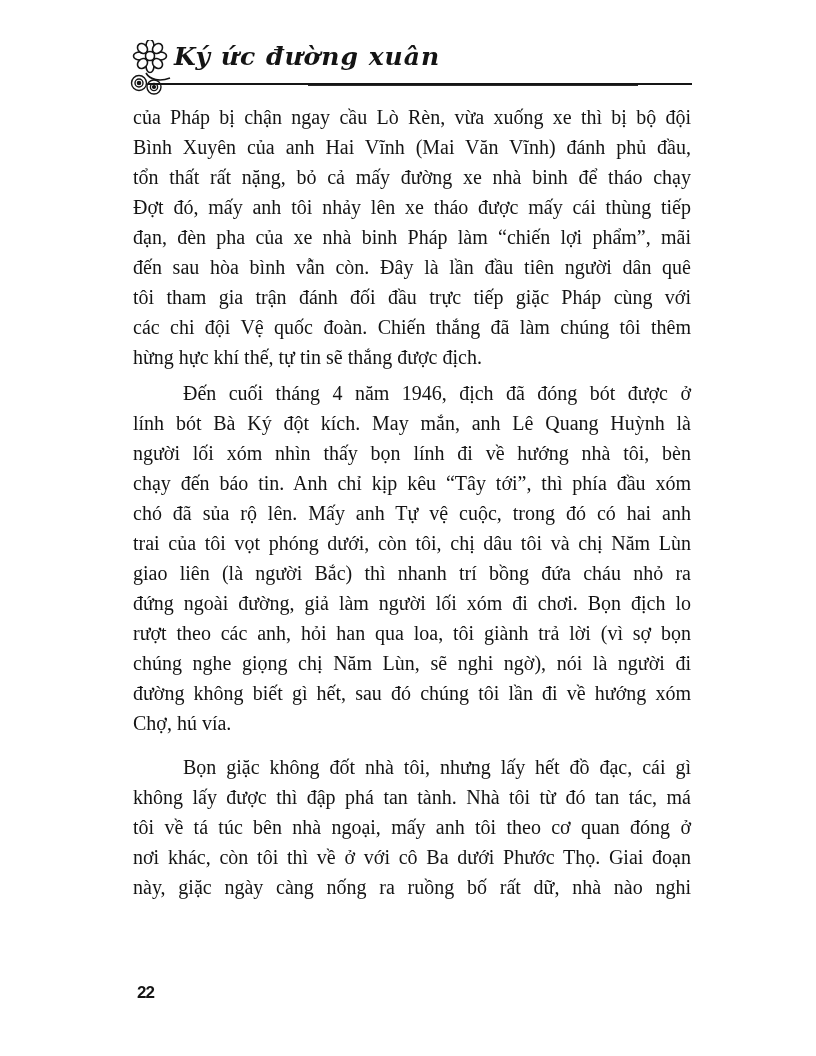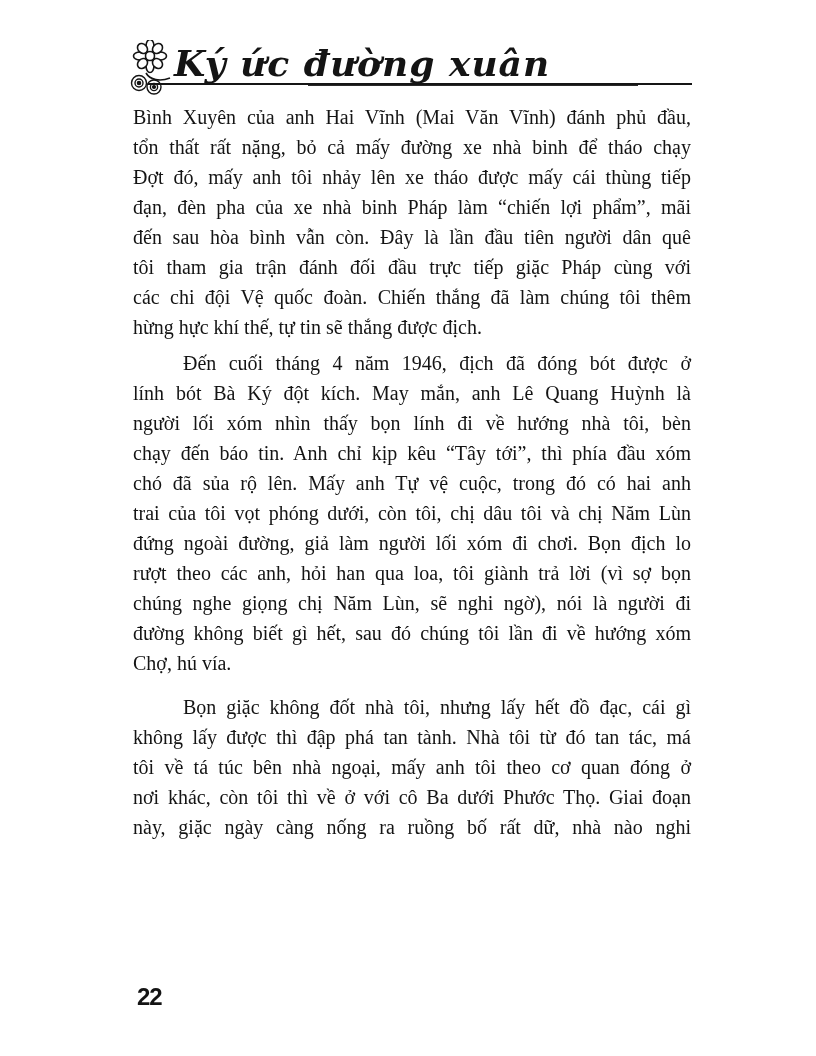--- a/index.html
+++ b/index.html
@@ -33,21 +33,21 @@
     width: 46px;
     height: 56px;
   }
   .header-title {
     position: absolute;
     left: 44px;
     top: 4px;
     font-family: "DejaVu Serif", serif;
     font-style: italic;
     font-weight: bold;
-    font-size: 36px;
+    font-size: 25px;
     letter-spacing: 1px;
     white-space: nowrap;
   }
   .header-rule {
     position: absolute;
     left: 18px;
     top: 45px;
     width: 544px;
     height: 2px;
     background: #151515;
@@ -82,21 +82,21 @@
   .line.indent { text-indent: 50px; }
   .line.last-left { text-align-last: left; }
 
   
   .page-number {
     position: absolute;
     left: 137px;
     top: 983px;
     font-family: "Liberation Sans", sans-serif;
     font-weight: bold;
-    font-size: 24px;
+    font-size: 17px;
     letter-spacing: -1px;
   }
 </style>
 </head>
 <body>
 
 <div class="page">
 
   <header class="page-header">
     <span class="ornament">
@@ -128,36 +128,38 @@
 
         <path d="M16 33 C 20 40, 30 42, 40 38" stroke="#141414" stroke-width="1.6" fill="none"></path>
       </svg>
     </span>
     <span class="header-title">Ký ức đường xuân</span>
     <span class="header-rule"></span>
   </header>
 
   <main class="body-text" id="body-text">
       <div class="paragraph">
+        <div class="line">của Pháp bị chận ngay cầu Lò Rèn, vừa xuống xe thì bị bộ đội</div>
         <div class="line">Bình Xuyên của anh Hai Vĩnh (Mai Văn Vĩnh) đánh phủ đầu,</div>
         <div class="line">tổn thất rất nặng, bỏ cả mấy đường xe nhà binh để tháo chạy</div>
         <div class="line">Đợt đó, mấy anh tôi nhảy lên xe tháo được mấy cái thùng tiếp</div>
         <div class="line">đạn, đèn pha của xe nhà binh Pháp làm “chiến lợi phẩm”, mãi</div>
         <div class="line">đến sau hòa bình vẫn còn. Đây là lần đầu tiên người dân quê</div>
         <div class="line">tôi tham gia trận đánh đối đầu trực tiếp giặc Pháp cùng với</div>
         <div class="line">các chi đội Vệ quốc đoàn. Chiến thắng đã làm chúng tôi thêm</div>
         <div class="line last-left">hừng hực khí thế, tự tin sẽ thắng được địch.</div>
       </div>
       <div class="paragraph">
         <div class="line indent">Đến cuối tháng 4 năm 1946, địch đã đóng bót được ở</div>
         <div class="line">lính bót Bà Ký đột kích. May mắn, anh Lê Quang Huỳnh là</div>
         <div class="line">người lối xóm nhìn thấy bọn lính đi về hướng nhà tôi, bèn</div>
         <div class="line">chạy đến báo tin. Anh chỉ kịp kêu “Tây tới”, thì phía đầu xóm</div>
         <div class="line">chó đã sủa rộ lên. Mấy anh Tự vệ cuộc, trong đó có hai anh</div>
         <div class="line">trai của tôi vọt phóng dưới, còn tôi, chị dâu tôi và chị Năm Lùn</div>
+        <div class="line">giao liên (là người Bắc) thì nhanh trí bồng đứa cháu nhỏ ra</div>
         <div class="line">đứng ngoài đường, giả làm người lối xóm đi chơi. Bọn địch lo</div>
         <div class="line">rượt theo các anh, hỏi han qua loa, tôi giành trả lời (vì sợ bọn</div>
         <div class="line">chúng nghe giọng chị Năm Lùn, sẽ nghi ngờ), nói là người đi</div>
         <div class="line">đường không biết gì hết, sau đó chúng tôi lần đi về hướng xóm</div>
         <div class="line last-left">Chợ, hú vía.</div>
       </div>
       <div class="paragraph">
         <div class="line indent">Bọn giặc không đốt nhà tôi, nhưng lấy hết đồ đạc, cái gì</div>
         <div class="line">không lấy được thì đập phá tan tành. Nhà tôi từ đó tan tác, má</div>
         <div class="line">tôi về tá túc bên nhà ngoại, mấy anh tôi theo cơ quan đóng ở</div>

